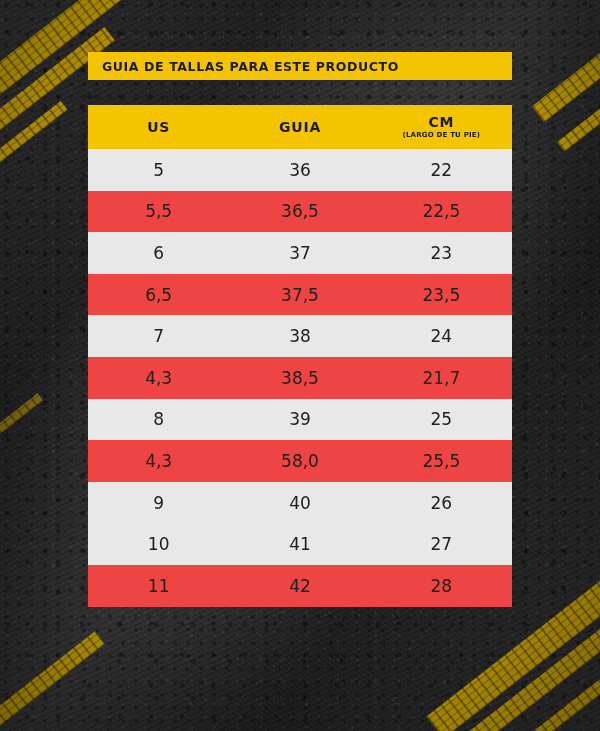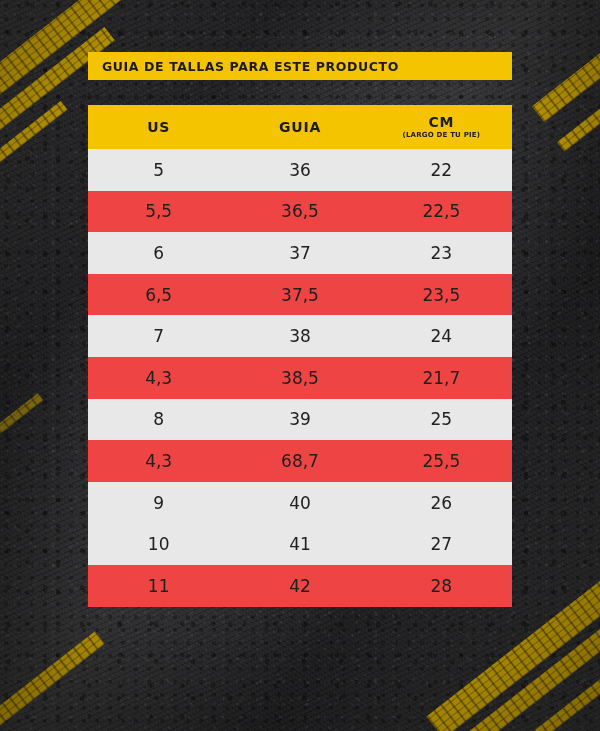--- a/index.html
+++ b/index.html
@@ -226,21 +226,21 @@
           <td>38,5</td>
           <td>21,7</td>
         </tr>
         <tr class="row-odd">
           <td>8</td>
           <td>39</td>
           <td>25</td>
         </tr>
         <tr class="row-even">
           <td>4,3</td>
-          <td>68,7</td>
+          <td>58,0</td>
           <td>25,5</td>
         </tr>
         <tr class="row-odd">
           <td>9</td>
           <td>40</td>
           <td>26</td>
         </tr>
         <tr class="row-odd">
           <td>10</td>
           <td>41</td>

